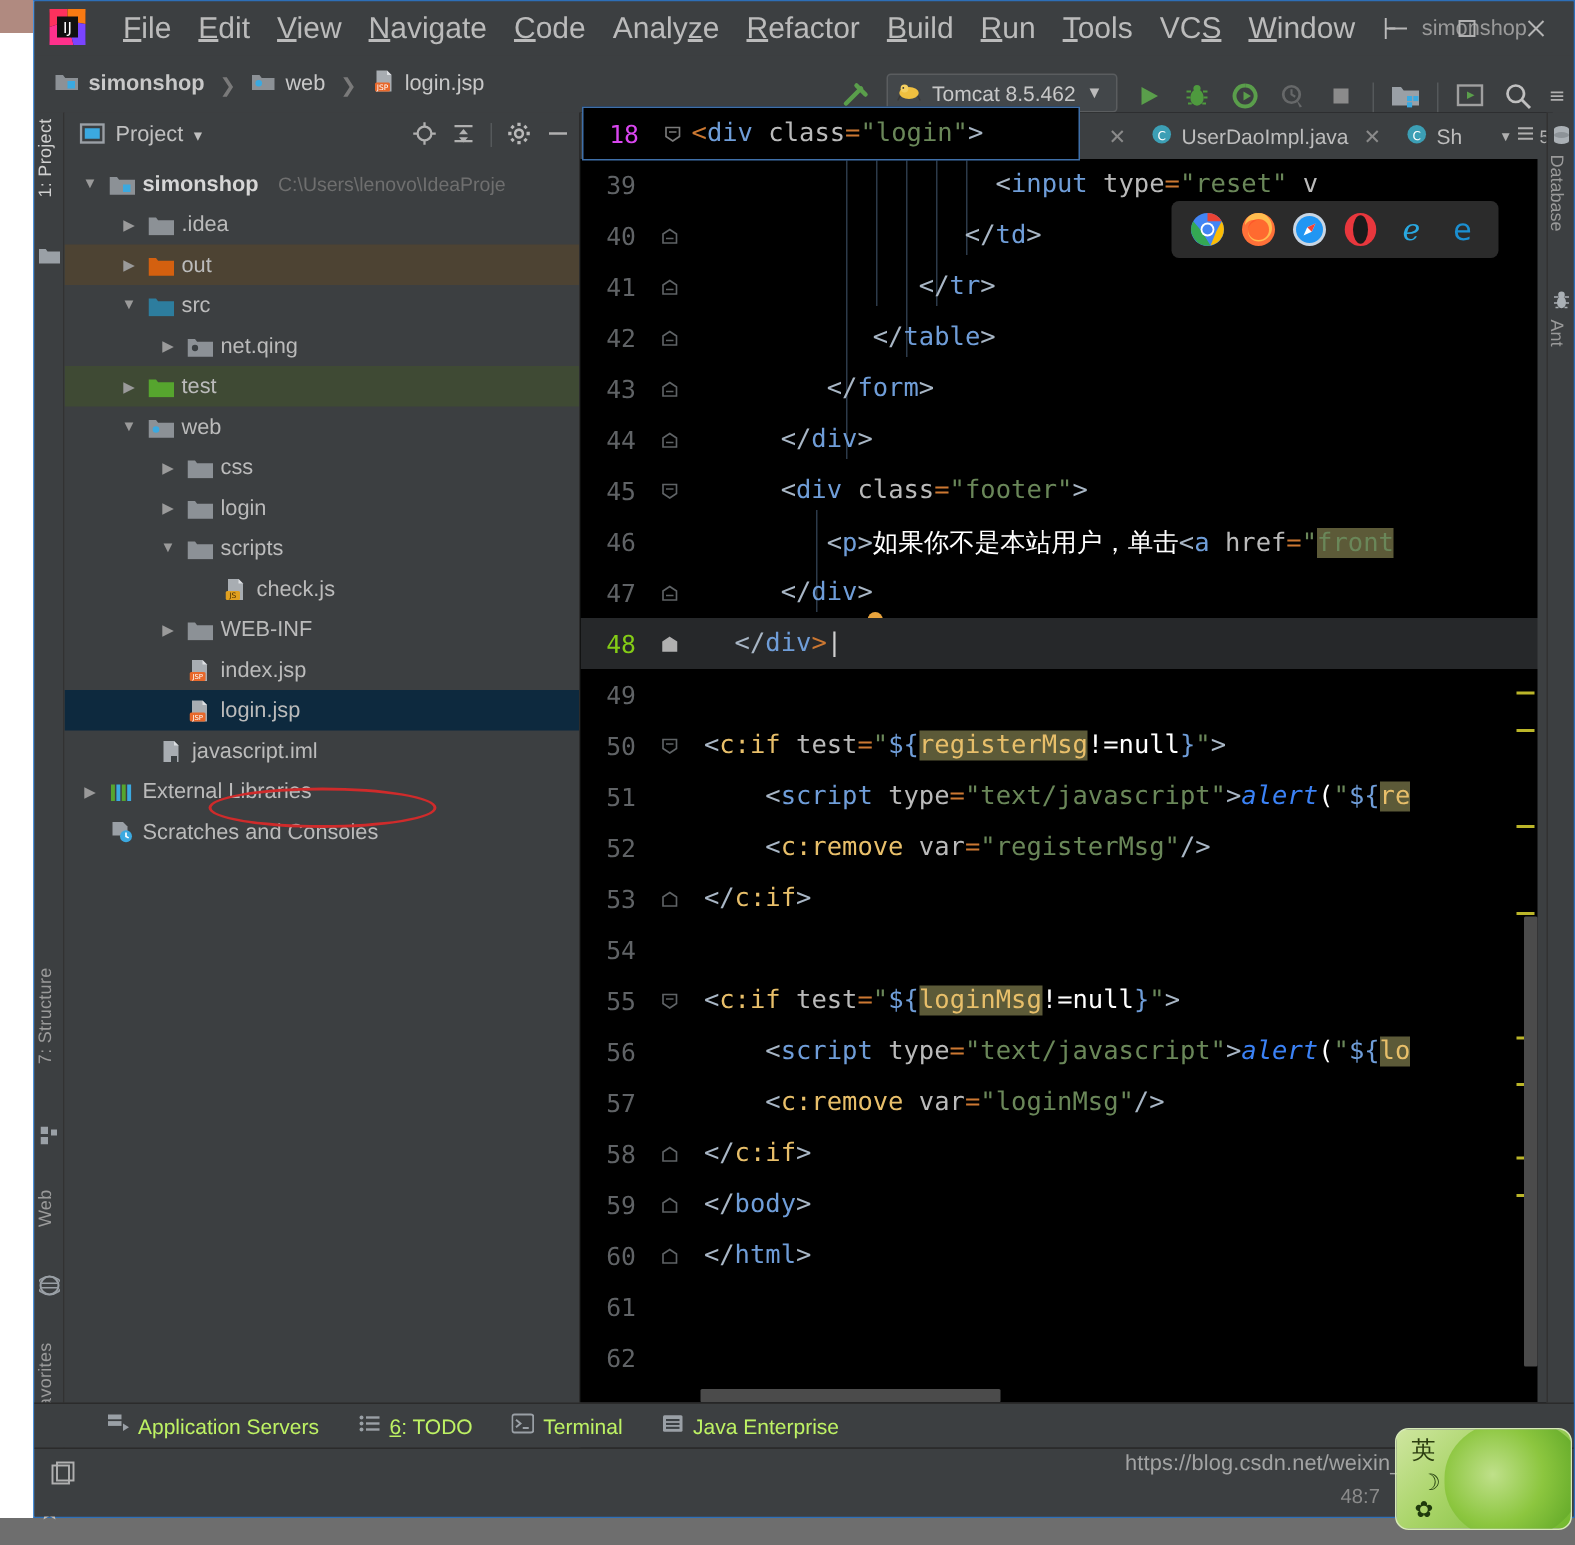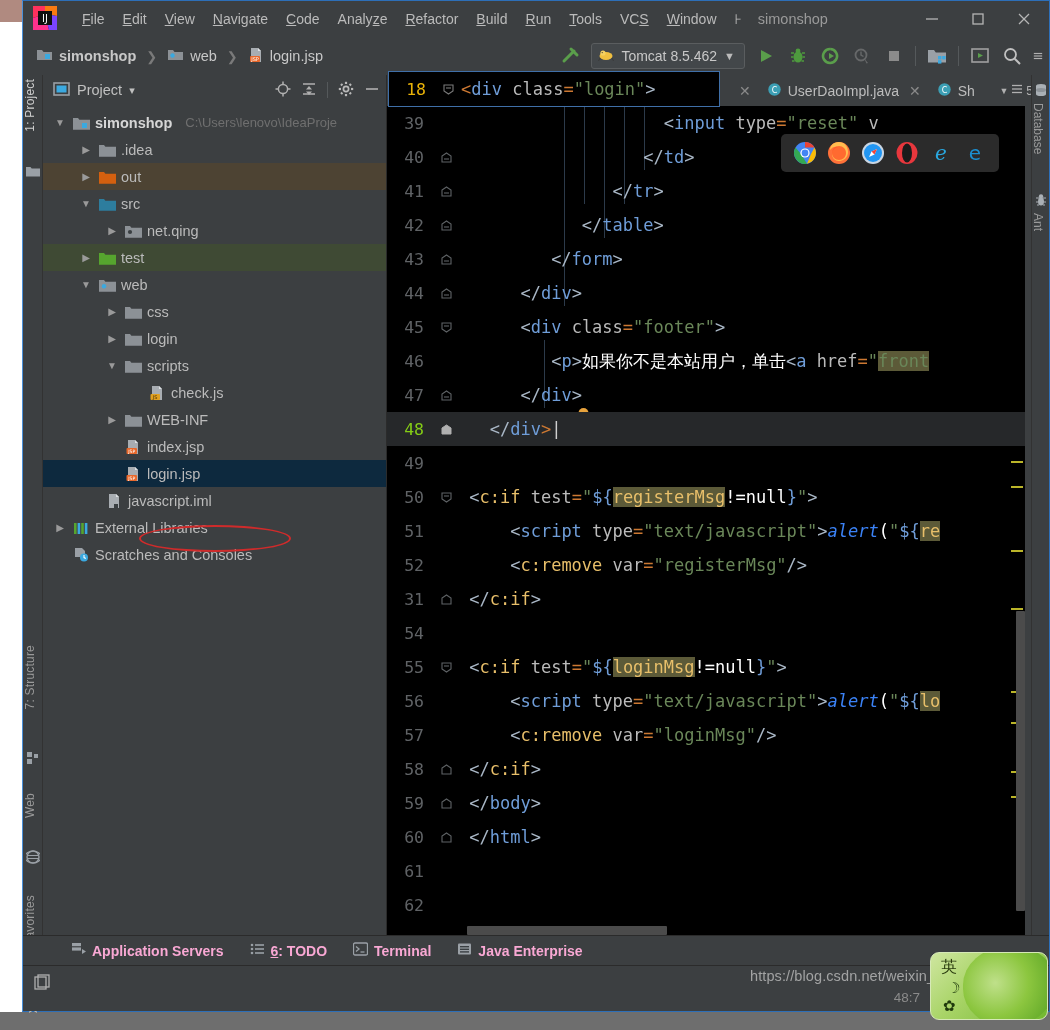--- a/index.html
+++ b/index.html
@@ -29,38 +29,38 @@
 
   
   .menubar {
     position: absolute; left:0; top:0; width: 1026px; height: 36px;
     background: #3c3f41; display:flex; align-items:center;
   }
   .ij-logo { width: 30px; height: 30px; margin-left: 8px; position: relative; flex:none; }
   .ij-logo svg { display:block; }
   .menu-items { display:flex; align-items:center; margin-left: 12px; }
   .menu-item {
-    color:#bbbbbb; font-size: 14px; padding: 3px 9px; white-space:nowrap;
+    color:#bbbbbb; font-size: 20px; padding: 3px 9px; white-space:nowrap;
     cursor: default;
   }
   .menu-item u { text-decoration: underline; }
   .win-title { color:#9a9a9a; font-size:14.5px; margin-left: 14px; white-space:nowrap; }
   .win-ctrls { position:absolute; right: 2px; top:0; height:36px; display:flex; align-items:center; }
   .win-btn { width: 46px; height: 34px; display:flex; align-items:center; justify-content:center; color:#b5b5b5; }
 
   
   .navbar {
     position:absolute; left:0; top:36px; width:1026px; height:38px;
     background:#3c3f41; display:flex; align-items:center;
   }
   .crumb { display:flex; align-items:center; color:#c8c8c8; font-size:14.5px; }
   .crumb .sep { color:#7a7a7a; margin: 0 7px; font-size: 13px; }
   .crumb .node { display:flex; align-items:center; gap:6px; padding: 2px 3px; }
   .crumb .node.first { font-weight: bold; }
-  .nav-right { position:absolute; right: 6px; top:0; height:38px; display:flex; align-items:center; gap: 10px; }
+  .nav-right { position:absolute; right: 6px; top:0; height:38px; display:flex; align-items:flex-end; gap: 10px; }
   .tool-ico { width:22px; height:22px; display:flex; align-items:center; justify-content:center; }
   .run-config {
     display:flex; align-items:center; gap:7px; border:1px solid #5a5d5f; border-radius:3px;
     height:26px; padding: 0 9px 0 6px; color:#c8c8c8; font-size:14px; background:#43474a;
   }
   .vsep { width:1px; height:20px; background:#55595b; }
 
   
   .leftstrip {
     position:absolute; left:0; top:74px; width:20px; height:890px; background:#3c3f41;
@@ -159,21 +159,21 @@
     display:flex; align-items:center; padding-left: 100px; color:#9a9a9a; font-size:14.5px; gap:8px;
   }
   .breadcrumb-bar .sep { color:#6f6f6f; }
 
   
   .sticky-line {
     position:absolute; left: 365px; top: 70px; width: 332px; height: 36px;
     background:#000000; border:1px solid #3f6fa8; display:flex; align-items:center;
     font-family:"DejaVu Sans Mono", monospace; font-size:17px; z-index: 40;
   }
-  .sticky-line .gutter { width:46px; color:#eab308; }
+  .sticky-line .gutter { width:46px; color:#d946ef; }
 
   
   .browser-pop {
     position:absolute; left: 758px; top: 133px; height: 38px;
     background:#2b2b2b; border-radius:5px; display:flex; align-items:center; gap:10px;
     padding: 0 12px; z-index: 50;
   }
   .bico { width:24px; height:24px; border-radius:50%; display:block; }
 
   
@@ -182,21 +182,21 @@
     border-left:1px solid #323232;
   }
   .rtab { position:absolute; right:0; width:18px; color:#9a9a9a; font-size:12px; text-align:center; }
   .rtab span { display:block; writing-mode: vertical-rl; white-space:nowrap; }
 
   
   .bottombar {
     position:absolute; left:0; bottom:46px; width:1026px; height:30px; background:#3c3f41;
     display:flex; align-items:center; padding-left:48px; gap:26px; border-top:1px solid #2b2b2b;
   }
-  .bbitem { display:flex; align-items:flex-end; gap:6px; color:#f9a8d4; font-size:14px; white-space:nowrap;font-weight:bold; }
+  .bbitem { display:flex; align-items:flex-end; gap:6px; color:#bef264; font-size:14px; white-space:nowrap; }
   .bbitem u { text-decoration: underline; }
 
   .statusbar {
     position:absolute; left:0; bottom:0; width:1026px; height:46px; background:#3c3f41;
     border-top:1px solid #2b2b2b;
   }
   .sb-left { position:absolute; left:10px; top:8px; display:flex; align-items:center; gap:8px; }
   .sb-right { position:absolute; right: 12px; top: 24px; display:flex; align-items:center; gap:12px;
     color:#8b8b8b; font-size:13.5px; }
 
@@ -867,21 +867,21 @@
           <span class="ctext">     <span class="t-brace">&lt;</span><span class="t-html">script</span> <span class="t-attr">type</span><span class="t-punc">=</span><span class="t-str">"text/javascript"</span><span class="t-brace">&gt;</span><span class="t-fn">alert</span><span class="t-white">(</span><span class="t-str">"</span><span style="color:#6f9dd8">${</span><span class="t-var hl-bg">re</span></span>
         </div>
 
         <div class="cline">
           <span class="gutter">52</span>
           <span class="fold"></span>
           <span class="ctext">     <span class="t-brace">&lt;</span><span class="t-tag">c:remove</span> <span class="t-attr">var</span><span class="t-punc">=</span><span class="t-str">"registerMsg"</span><span class="t-brace">/&gt;</span></span>
         </div>
 
         <div class="cline">
-          <span class="gutter">31</span>
+          <span class="gutter">53</span>
           <span class="fold">
             <svg width="11" height="11" viewBox="0 0 11 11">
                 <path d="M5.5 1 L10 4 v6 H1 V4 Z" fill="none" stroke="#5f6366" stroke-width="1.1"></path>
               </svg>
           </span>
           <span class="ctext"> <span class="t-brace">&lt;/</span><span class="t-tag">c:if</span><span class="t-brace">&gt;</span></span>
         </div>
 
         <div class="cline">
           <span class="gutter">54</span>

